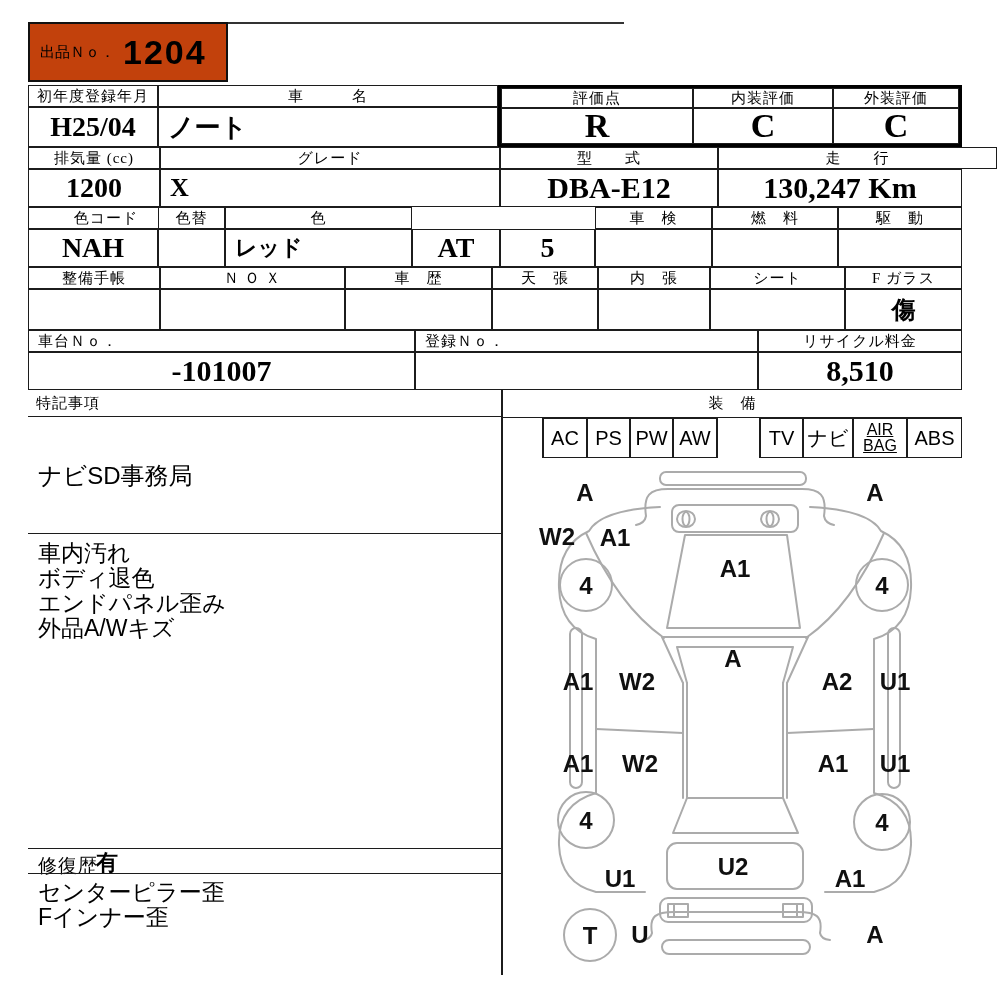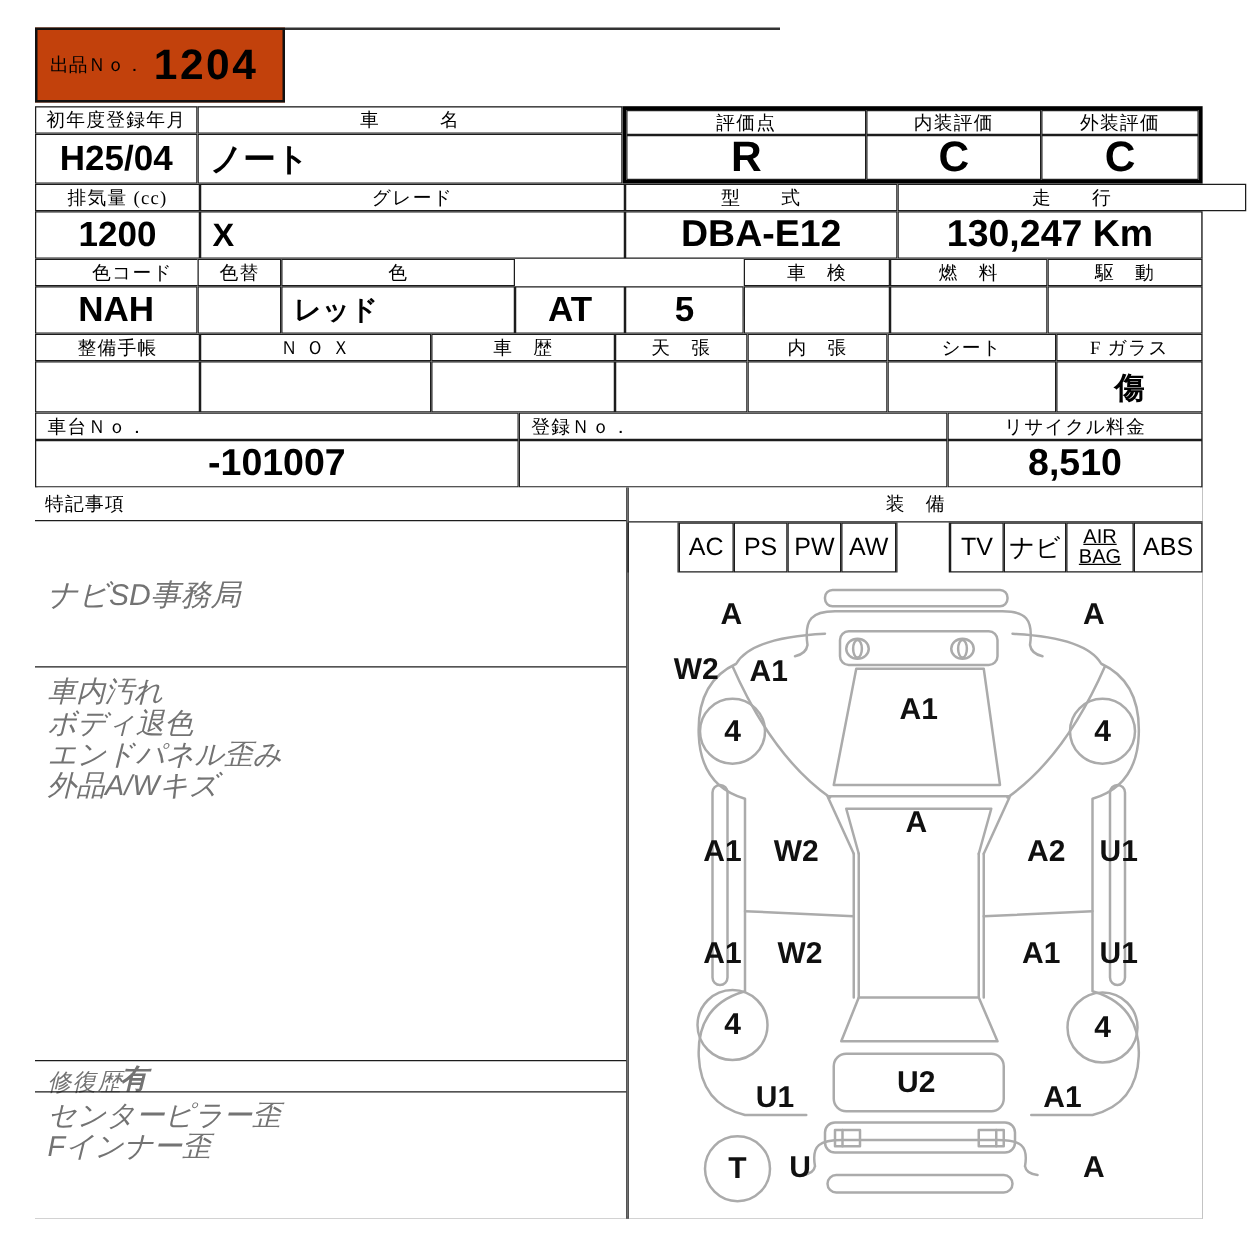--- a/index.html
+++ b/index.html
@@ -4,42 +4,42 @@
 <style>
   html,body{margin:0;padding:0;background:#ffffff;width:1000px;height:1000px;
     font-family:"Liberation Sans","DejaVu Sans",sans-serif;color:#000;}
   #sheet{position:absolute;left:28px;top:22px;width:934px;height:953px;}
   .cell{position:absolute;box-sizing:border-box;border:1px solid #1c1c1c;
     display:flex;align-items:center;justify-content:center;overflow:hidden;
     background:#fff;}
   .hdr{font-family:"Liberation Serif","DejaVu Serif",serif;font-size:15px;
     letter-spacing:1px;}
   .hdr.sm{font-size:13px;letter-spacing:0;margin-top:24px;}
-  .val{font-weight:bold;font-size:26px;}
+  .val{font-weight:bold;font-size:26px;font-family:Liberation Serif, serif;}
   .left{justify-content:flex-start;padding-left:9px;}
   .f22{font-size:22px;} .f24{font-size:24px;} .f28{font-size:28px;}
   .f30{font-size:30px;} .f34{font-size:34px;}
   #table-frame{position:absolute;left:0;top:63px;width:934px;height:890px;
     box-sizing:border-box;border:2px solid #111;pointer-events:none;}
   #auction-box{position:absolute;left:0;top:0;width:200px;height:60px;
     box-sizing:border-box;border:2px solid #111;display:flex;
     align-items:center;padding-left:10px;background:#c2410c;}
   #auction-box .lbl{font-family:"Liberation Serif",serif;font-size:15px;margin-right:8px;}
   #auction-box .num{font-weight:bold;font-size:34px;letter-spacing:2px;}
   #top-line{position:absolute;left:200px;top:0;width:396px;height:0;
     border-top:2px solid #333;}
   #eval-box{position:absolute;left:470px;top:63px;width:464px;height:62px;
     box-sizing:border-box;border:3px solid #000;background:#fff;}
   #eval-box .cell{border-width:1px;}
   .section{position:absolute;box-sizing:border-box;background:#fff;}
   #notes-sec{left:0;top:368px;width:474px;height:585px;border-right:1px solid #1c1c1c;}
   #equip-sec{left:474px;top:368px;width:460px;height:585px;border-left:1px solid #1c1c1c;}
   .band{position:absolute;left:0;width:100%;box-sizing:border-box;
     border-bottom:1px solid #1c1c1c;display:flex;align-items:center;}
-  .noteline{position:absolute;left:10px;font-size:23px;color:#737373;font-style:italic;}
+  .noteline{position:absolute;left:10px;font-size:23px;color:#000000;}
   .rule{position:absolute;left:0;width:100%;border-top:1px solid #1c1c1c;}
   .eqcell{position:absolute;box-sizing:border-box;border:1px solid #1c1c1c;
     top:396px;height:40px;display:flex;align-items:center;justify-content:center;
     font-size:20px;}
   .eqcell.open{border-bottom:none;border-top:none;}
   .eqcell.small{font-size:16px;line-height:16px;text-align:center;text-decoration:underline;}
   #diagram{position:absolute;left:474px;top:440px;}
   text.dmg{font-weight:bold;font-size:24px;fill:#101010;
     font-family:"Liberation Sans",sans-serif;}
 </style>

